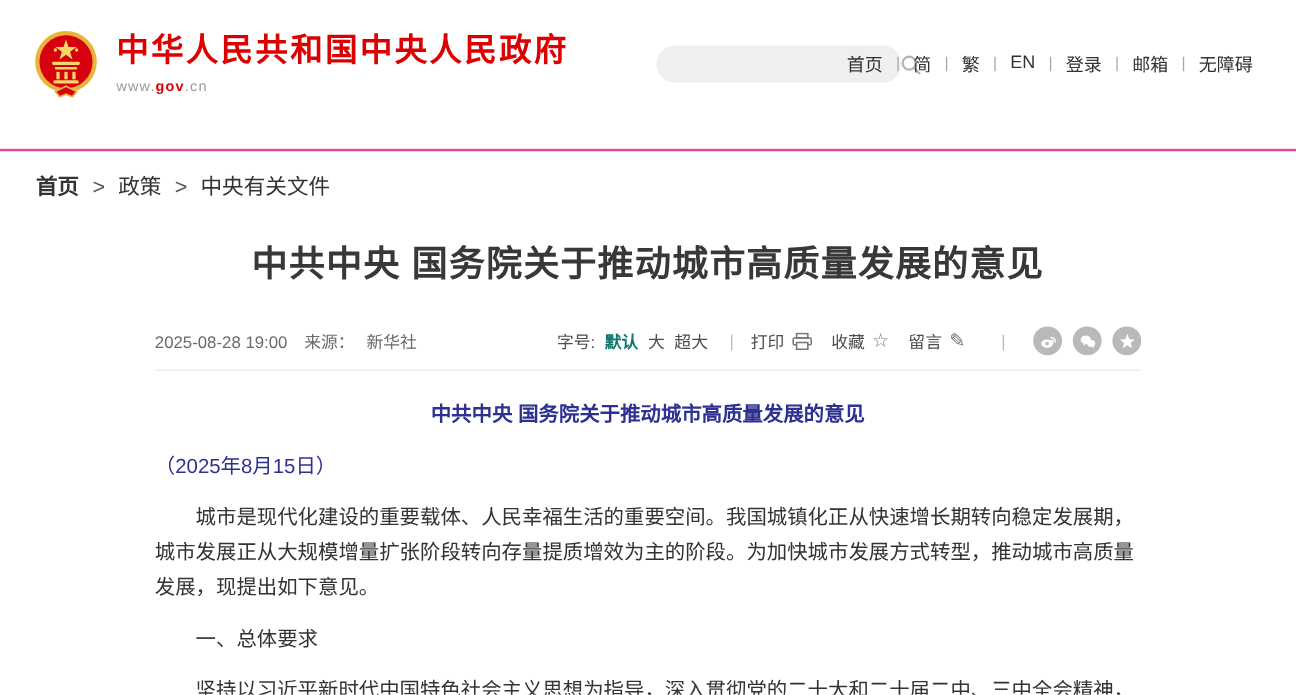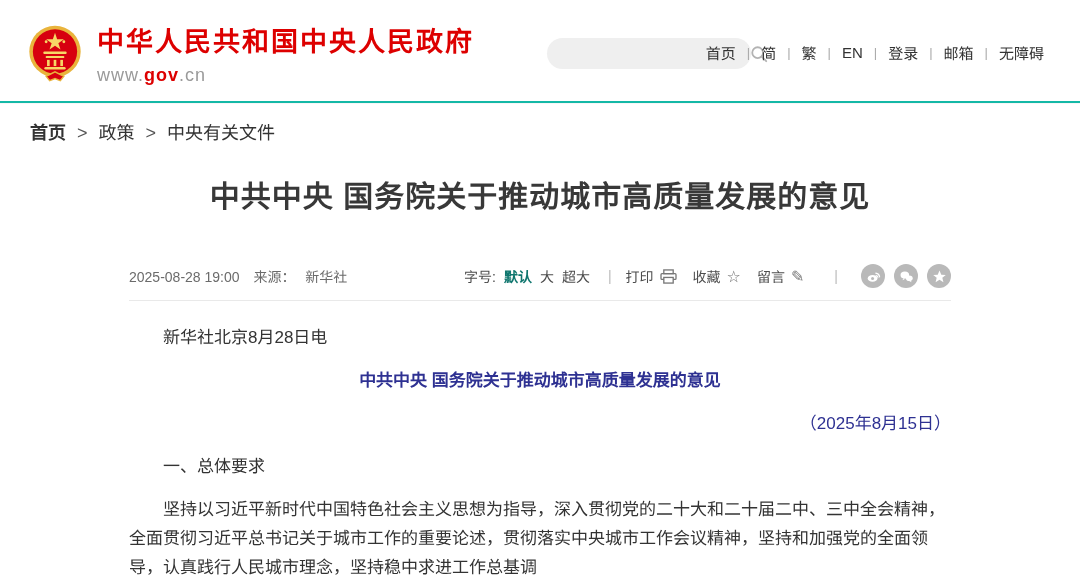--- a/index.html
+++ b/index.html
@@ -1,26 +1,26 @@
 <!DOCTYPE html>
 <html lang="zh-CN"><head>
 <meta charset="utf-8">
 <style>
   * { margin:0; padding:0; box-sizing:border-box; }
   html,body { width:1080px; height:579px; overflow:hidden; background:#ffffff;
     font-family:"Liberation Sans","DejaVu Sans",sans-serif; }
 
   
-  .site-header { position:relative; height:103px; background:#fff;
-    border-bottom:2px solid #14b8a6; box-shadow:0 1px 0 rgba(0,0,0,.03); }
+  .site-header { position:relative; height:126px; background:#fff;
+    border-bottom:2px solid #ec4899; box-shadow:0 1px 0 rgba(0,0,0,.03); }
   .logo-wrap { position:absolute; left:25px; top:24px; display:flex; align-items:flex-start; }
   .emblem { width:60px; height:62px; margin-right:12px; }
   .logo-text { padding-top:4px; }
   .site-title { color:#dd0000; font-size:27px; font-weight:bold; letter-spacing:2px; line-height:1.1; }
-  .site-url { margin-top:7px; font-size:18px; color:#9a9a9a; letter-spacing:1px; }
+  .site-url { margin-top:7px; font-size:12px; color:#9a9a9a; letter-spacing:1px; }
   .site-url .gov { color:#dd0000; font-weight:bold; }
 
   .search-box { position:absolute; left:547px; top:38px; width:204px; height:31px;
     background:#efefef; border-radius:16px; display:flex; align-items:center; }
   .search-input { flex:1; height:100%; border:none; outline:none; background:transparent;
     padding:0 6px 0 16px; font-size:14px; color:#333; }
   .search-icon { width:18px; height:18px; margin-right:11px; flex:none; cursor:pointer; }
 
   .top-nav { position:absolute; right:25px; top:42px; display:flex; align-items:center;
     font-size:15px; color:#333; }
@@ -31,21 +31,21 @@
   .breadcrumb { padding:15px 30px 0; font-size:18px; color:#333; }
   .breadcrumb .crumb { cursor:pointer; }
   .breadcrumb .crumb-first { font-weight:bold; }
   .breadcrumb .bc-sep { margin:0 6px; color:#555; }
 
   
   .article { width:822px; margin:0 auto; }
   .article-title { margin-top:28px; text-align:center; font-size:30px; font-weight:bold;
     color:#383838; letter-spacing:1px; }
 
-  .meta-row { margin-top:48px; display:flex; justify-content:space-between; align-items:center;
+  .meta-row { margin-top:33px; display:flex; justify-content:space-between; align-items:center;
     font-size:14px; color:#6b6b6b; }
   .meta-left { white-space:nowrap; }
   .meta-left .src-label { margin-left:10px; }
   .meta-left .src-value { margin-left:6px; }
   .meta-right { display:flex; align-items:center; white-space:nowrap; color:#4d4d4d; }
   .font-size-group { display:flex; align-items:center; }
   .fs-label { margin-right:4px; }
   .fs-option { margin:0 4px; cursor:pointer; }
   .fs-default { color:#0f766e; font-weight:bold; }
   .pipe { margin:0 14px; color:#bbb; }
@@ -59,21 +59,21 @@
     display:flex; align-items:center; justify-content:center; margin-left:9px; cursor:pointer; }
   .share-circle svg { width:15px; height:15px; }
 
   .meta-divider { margin-top:12px; border-top:1px solid #e9e9e9; }
 
   
   .article-body { margin-top:22px; font-size:17px; color:#333; line-height:29px; }
   .article-body p { margin-top:14px; }
   .p-indent { text-indent:2em; }
   .doc-title { margin-top:22px; text-align:center; font-weight:bold; color:#2e3192; }
-  .doc-date { margin-top:2px; text-align:right; color:#2e3192; }
+  .doc-date { margin-top:2px; text-align:left; color:#2e3192; }
   .sec-heading { font-weight:normal; text-indent:2em; margin-top:16px; }
 </style>
 </head>
 <body>
 
 <header class="site-header">
   <div class="logo-wrap">
     <svg class="emblem" viewBox="0 0 64 70" aria-hidden="true">
       <circle cx="32" cy="31" r="29" fill="#e9b43c"></circle>
       <circle cx="32" cy="31" r="25" fill="#d7000f"></circle>
@@ -190,19 +190,19 @@
             <polygon fill="#fff" points="8,1.5 9.9,6 14.7,6.3 11,9.3 12.2,14 8,11.4 3.8,14 5,9.3 1.3,6.3 6.1,6"></polygon>
           </svg>
         </span>
       </div>
     </div>
   </div>
 
   <div class="meta-divider"></div>
 
   <div class="article-body">
-    <p class="p-indent">新华社北京8月28日电</p>
     <p class="doc-title">中共中央 国务院关于推动城市高质量发展的意见</p>
     <p class="doc-date">（2025年8月15日）</p>
+    <p class="p-indent">城市是现代化建设的重要载体、人民幸福生活的重要空间。我国城镇化正从快速增长期转向稳定发展期，城市发展正从大规模增量扩张阶段转向存量提质增效为主的阶段。为加快城市发展方式转型，推动城市高质量发展，现提出如下意见。</p>
     <p class="sec-heading">一、总体要求</p>
     <p class="p-indent">坚持以习近平新时代中国特色社会主义思想为指导，深入贯彻党的二十大和二十届二中、三中全会精神，全面贯彻习近平总书记关于城市工作的重要论述，贯彻落实中央城市工作会议精神，坚持和加强党的全面领导，认真践行人民城市理念，坚持稳中求进工作总基调</p>
   </div>
 </main>
 
 </body></html>

